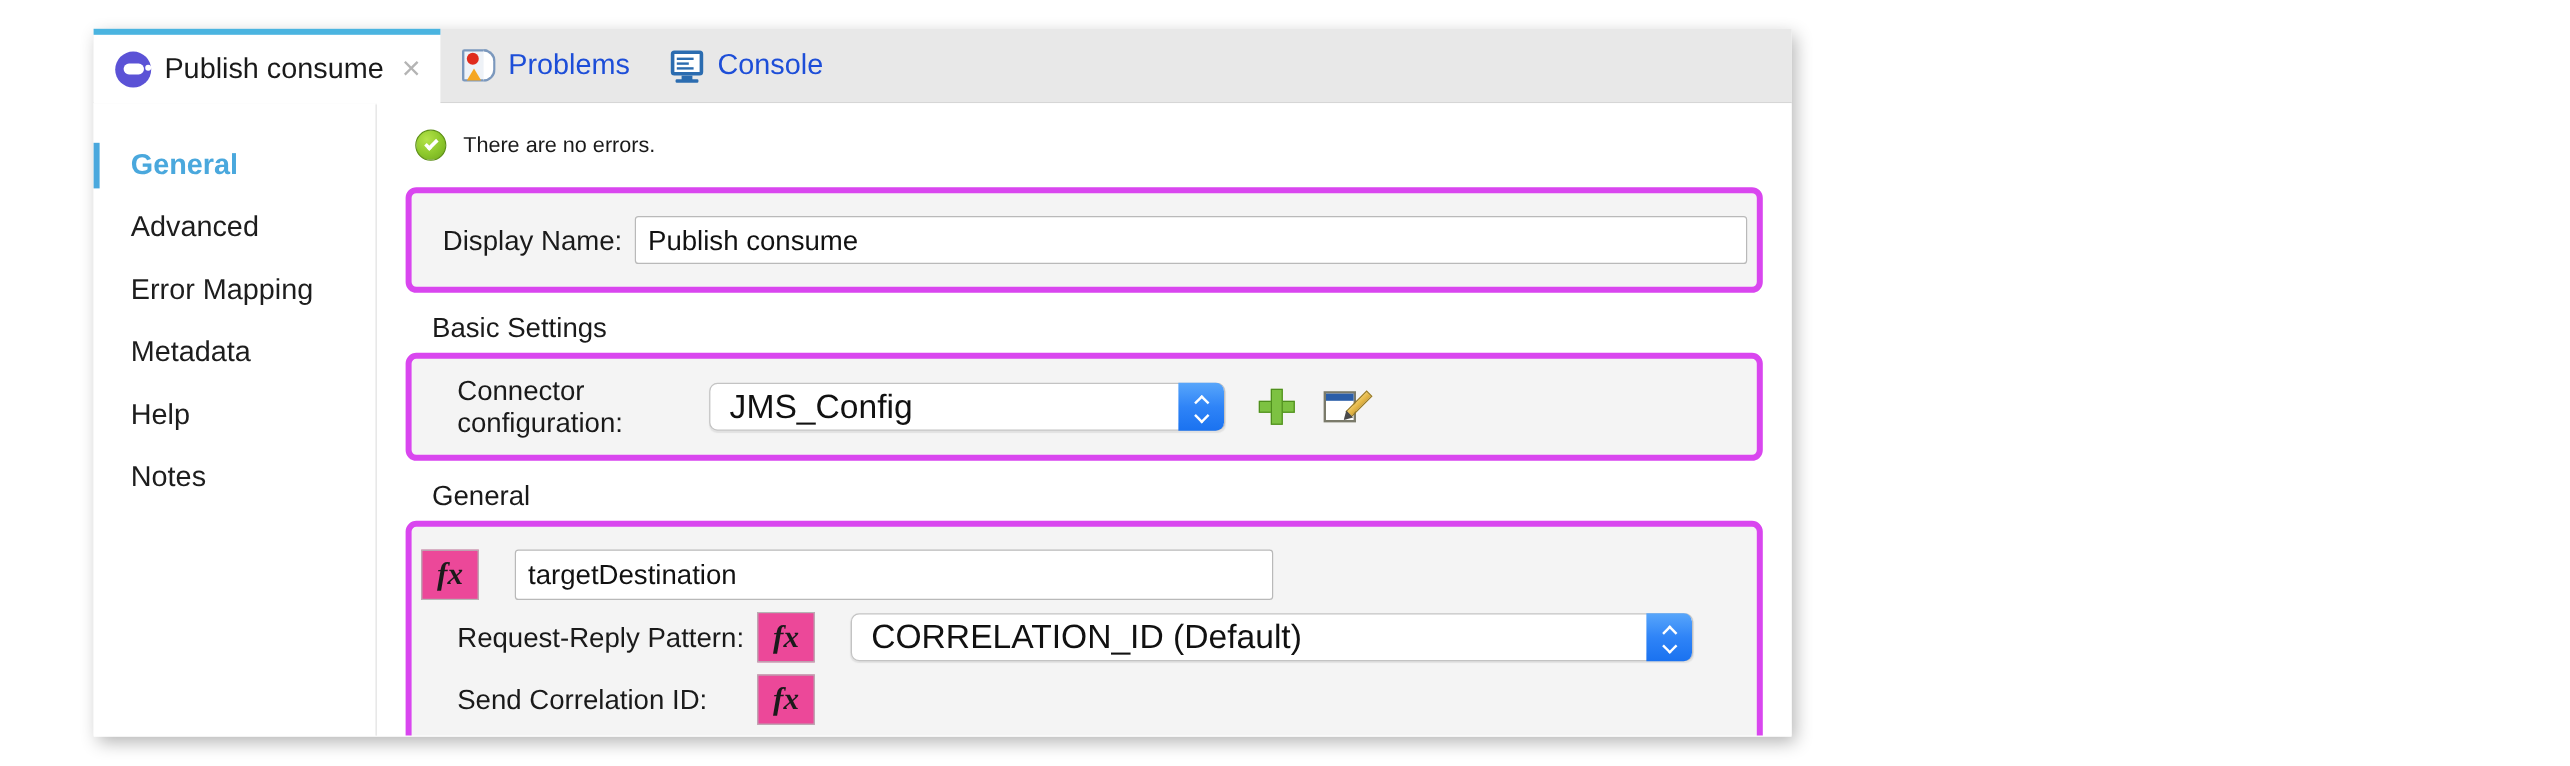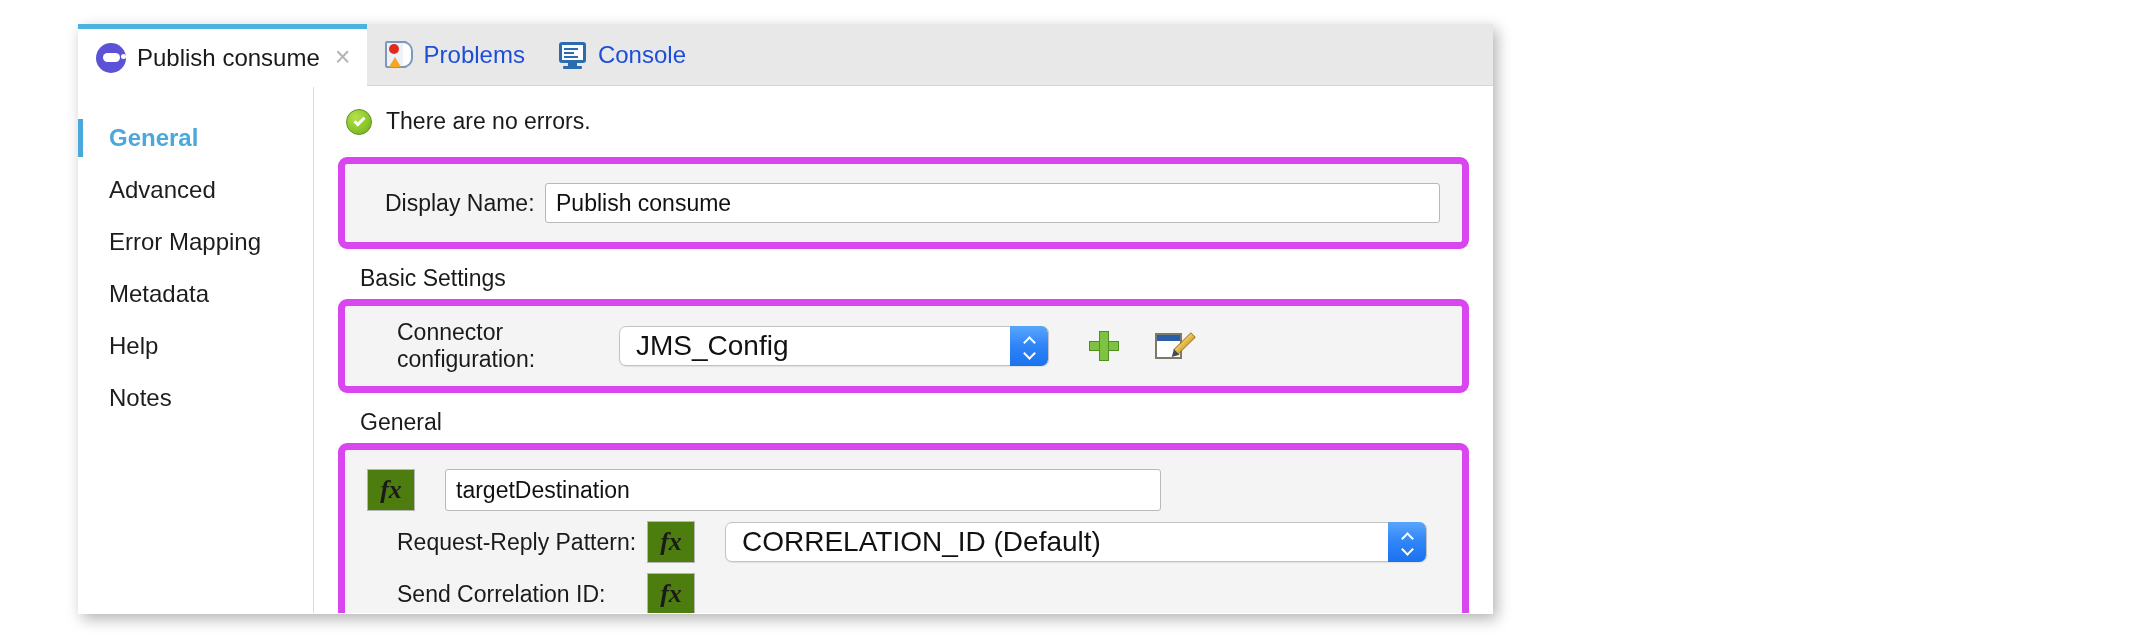--- a/index.html
+++ b/index.html
@@ -186,28 +186,28 @@
     border: 1px solid #5e9018;
     display: inline-flex; align-items: center; justify-content: center;
     flex: none;
   }
   .icon-ok .chk {
     width: 11px; height: 6px;
     border-left: 3px solid #ffffff;
     border-bottom: 3px solid #ffffff;
     transform: rotate(-45deg) translate(1px,-1px);
   }
-  .status-text { font-size: 23px; color: #1a1a1a; }
+  .status-text { font-size: 18px; color: #1a1a1a; }
 
   
   .panel {
     background: #f4f4f4;
-    border: 7px solid #d946ef;
+    border: 5px solid #d946ef;
     border-radius: 9px;
-    padding: 18px 22px;
+    padding: 18px 8px;
     margin-bottom: 6px;
   }
   .group-title {
     font-size: 23px; color: #1a1a1a;
     padding-left: 22px; margin: 16px 0 7px 0;
   }
 
   .field-row {
     display: flex; align-items: center;
     height: 52px;
@@ -309,21 +309,21 @@
     width: 0; height: 0;
     border-left: 4.5px solid transparent;
     border-right: 4.5px solid transparent;
     border-top: 7px solid #4a4a4a;
   }
 
   
   .fx-btn {
     width: 48px; height: 42px; flex: none;
     border: 1px solid #b5b5b5;
-    background: #4d7c0f;
+    background: #ec4899;
     display: flex; align-items: center; justify-content: center;
     font-family: "Liberation Serif", serif;
     font-style: italic;
     font-weight: bold;
     font-size: 26px;
     color: #1a1a1a;
     cursor: pointer;
     margin-right: 30px;
   }
 </style>
@@ -401,21 +401,21 @@
 
         <div class="panel">
           <div class="field-row" style="height:42px;">
             <span class="field-label lbl-display">Display Name:</span>
             <span class="text-input" style="width:935px;">Publish consume</span>
           </div>
         </div>
 
         <div class="group-title">Basic Settings</div>
         <div class="panel">
-          <div class="field-row" style="height:44px;gap:12px;">
+          <div class="field-row" style="height:44px;">
             <span class="field-label lbl-conn">Connector configuration:</span>
             <span class="combo" style="width:430px;">
               <span>JMS_Config</span>
               <span class="stepper">
                 <span class="chev up"></span>
                 <span class="chev down"></span>
               </span>
             </span>
             <span class="icon-plus">
               <span class="h"></span>
@@ -427,21 +427,21 @@
                 <span class="pencil"></span>
             </span>
           </div>
         </div>
 
         <div class="group-title">General</div>
         <div class="panel" style="padding-top:14px;padding-bottom:20px;">
 
           <div class="field-row">
             <span class="fx-btn">fx</span>
-            <span class="text-input" style="width:716px;height:42px;">targetDestination</span>
+            <span class="text-input" style="width:632px;height:42px;">targetDestination</span>
           </div>
 
           <div class="field-row">
             <span class="field-label lbl-gen">Request-Reply Pattern:</span>
             <span class="fx-btn">fx</span>
             <span class="combo" style="width:702px;">
               <span>CORRELATION_ID (Default)</span>
               <span class="stepper">
                 <span class="chev up"></span>
                 <span class="chev down"></span>

